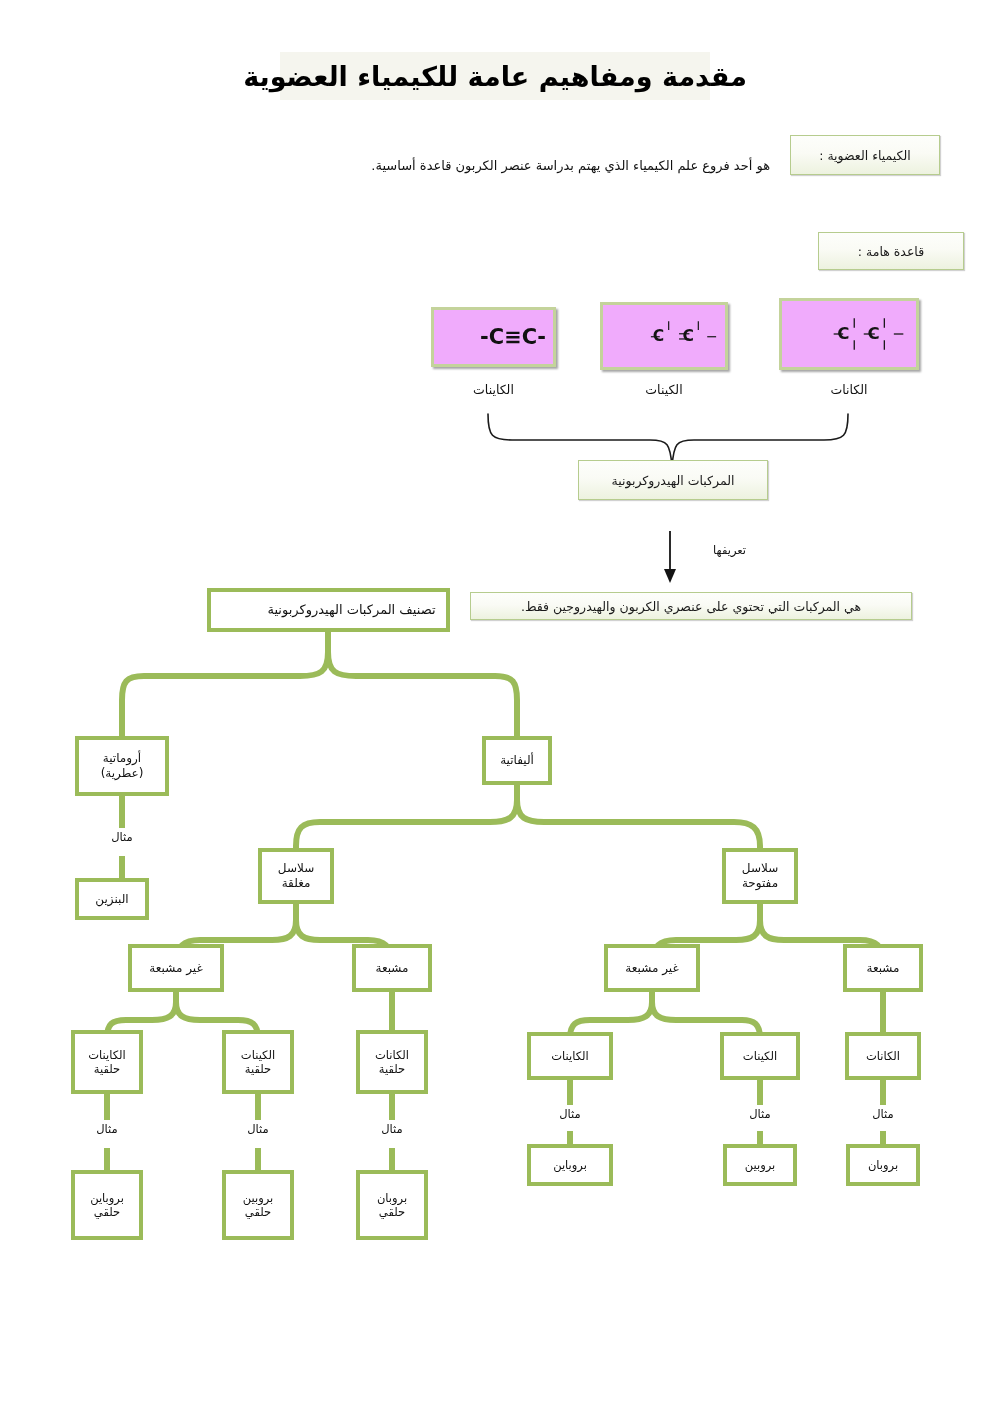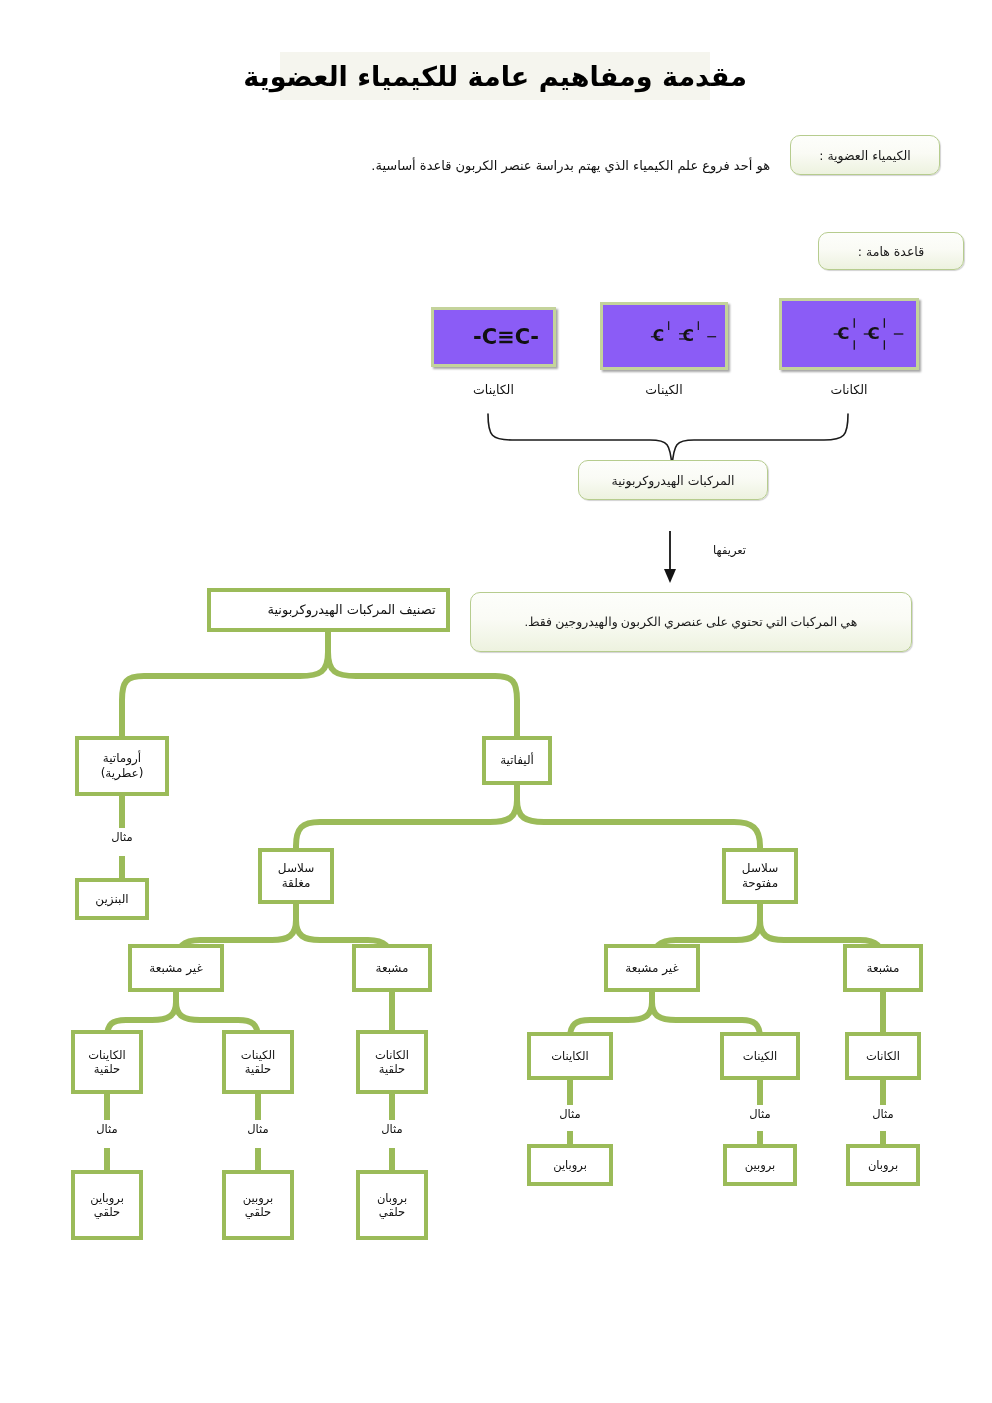--- a/index.html
+++ b/index.html
@@ -19,41 +19,41 @@
     background:#F5F5EE;
     display:flex;align-items:center;justify-content:center;
     font-size:27px;font-weight:bold;color:#000;
     letter-spacing:0px;
     white-space:nowrap;
   }
 
   
   .pill{
     border:1px solid #B6CC8E;
-    border-radius:10px;
+    border-radius:0;
     background:linear-gradient(to bottom,#FDFEFB 0%,#FAFBF5 45%,#EDF2DF 100%);
     box-shadow:1px 1px 1px rgba(0,0,0,0.18);
     display:flex;align-items:center;justify-content:center;
     font-size:12.5px;color:#1a1a1a;
     text-align:center;
     padding:2px 6px;
   }
 
   
   .para{
     font-size:13px;color:#111;
     white-space:nowrap;
     text-align:right;
     line-height:1.3;
   }
   .bondbox{
-    background:#8b5cf6;
+    background:#f0abfc;
     border:3px solid #C4D39B;
     box-shadow:2px 2px 2px rgba(0,0,0,0.35);
-    display:flex;align-items:center;justify-content:flex-end;
+    display:flex;align-items:center;justify-content:center;
     color:#111;
     font-family:"DejaVu Sans","Liberation Sans",sans-serif;
     font-size:19px;
     font-weight:bold;
     padding-left:39px;
   }
   .bondlabel{
     font-size:12.5px;color:#111;text-align:center;white-space:nowrap;
   }
   .bondsvg{display:block;}
@@ -137,21 +137,21 @@
   <div class="abs pill" style="left:578px;top:460px;width:190px;height:40px;">
     <span>المركبات الهيدروكربونية</span>
   </div>
 
   <svg class="conn" style="left:640px;top:529px;width:80px;height:60px;">
     <line x1="30" y1="2" x2="30" y2="44" stroke="#141414" stroke-width="1.8"></line>
     <polygon points="30,54 24,40 36,40" fill="#141414"></polygon>
   </svg>
   <div class="abs connlabel" style="left:676px;top:543px;width:70px;text-align:right;">تعريفها</div>
 
-  <div class="abs pill" style="left:470px;top:592px;width:442px;height:60px;font-size:12.5px;font-family:Liberation Serif, serif;">
+  <div class="abs pill" style="left:470px;top:592px;width:442px;height:28px;font-size:12.5px;">
     <span>هي المركبات التي تحتوي على عنصري الكربون والهيدروجين فقط.</span>
   </div>
 
   <div class="abs tbox" style="left:207px;top:588px;width:243px;height:44px;font-size:13px;padding-left:48px;">
     <span>تصنيف المركبات الهيدروكربونية</span>
   </div>
 
   <svg class="conn" style="left:0;top:0;width:992px;height:1403px;">
 
     <path class="gstroke" d="M 328,632 L 328,652"></path>

